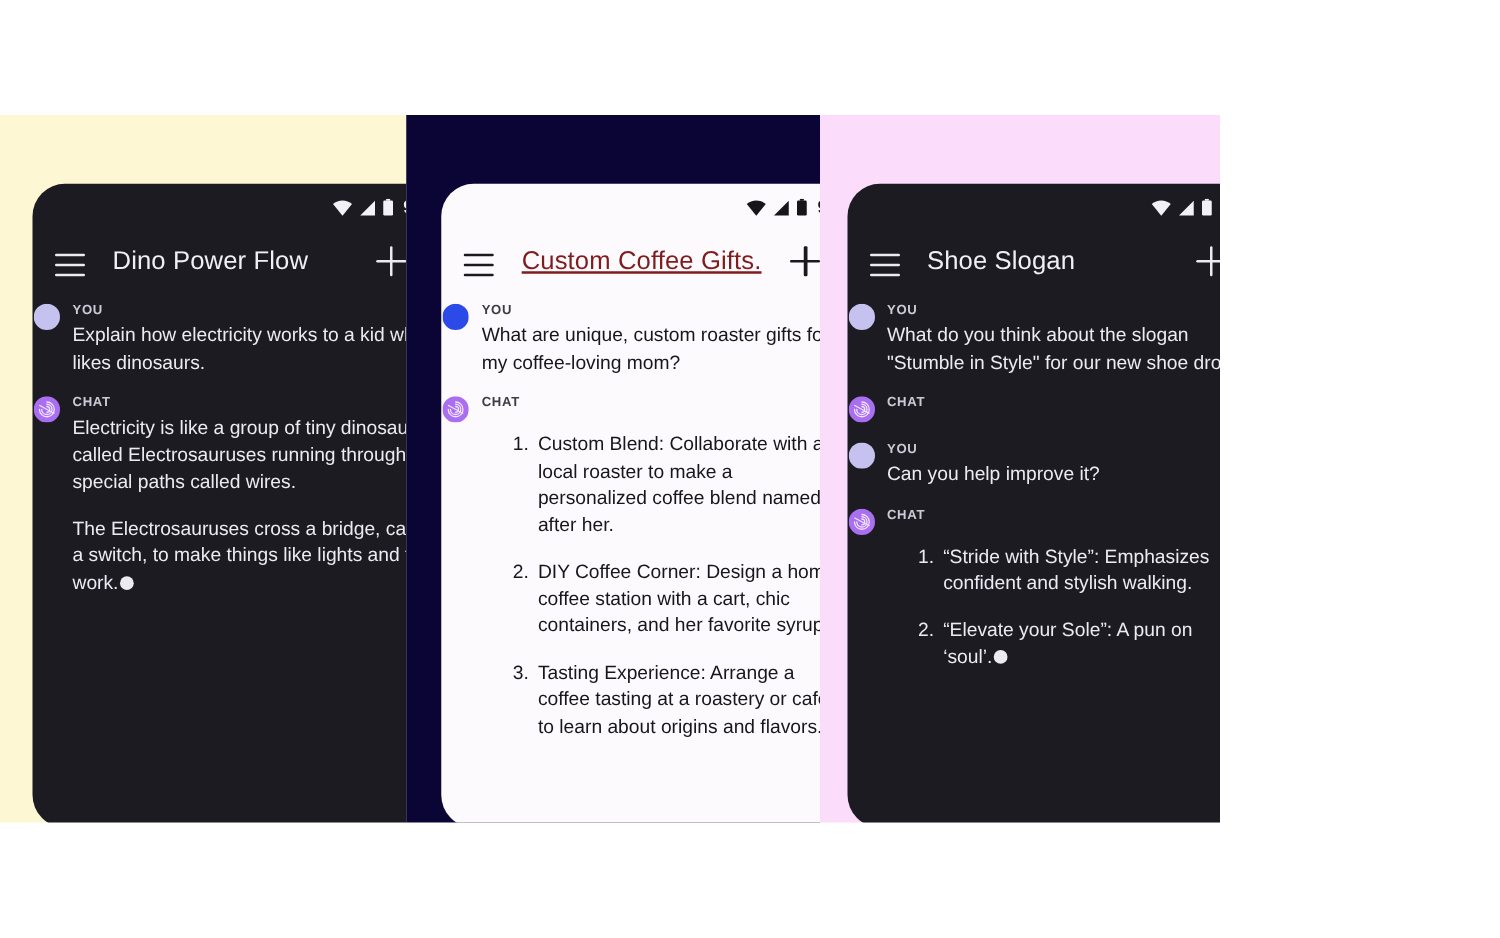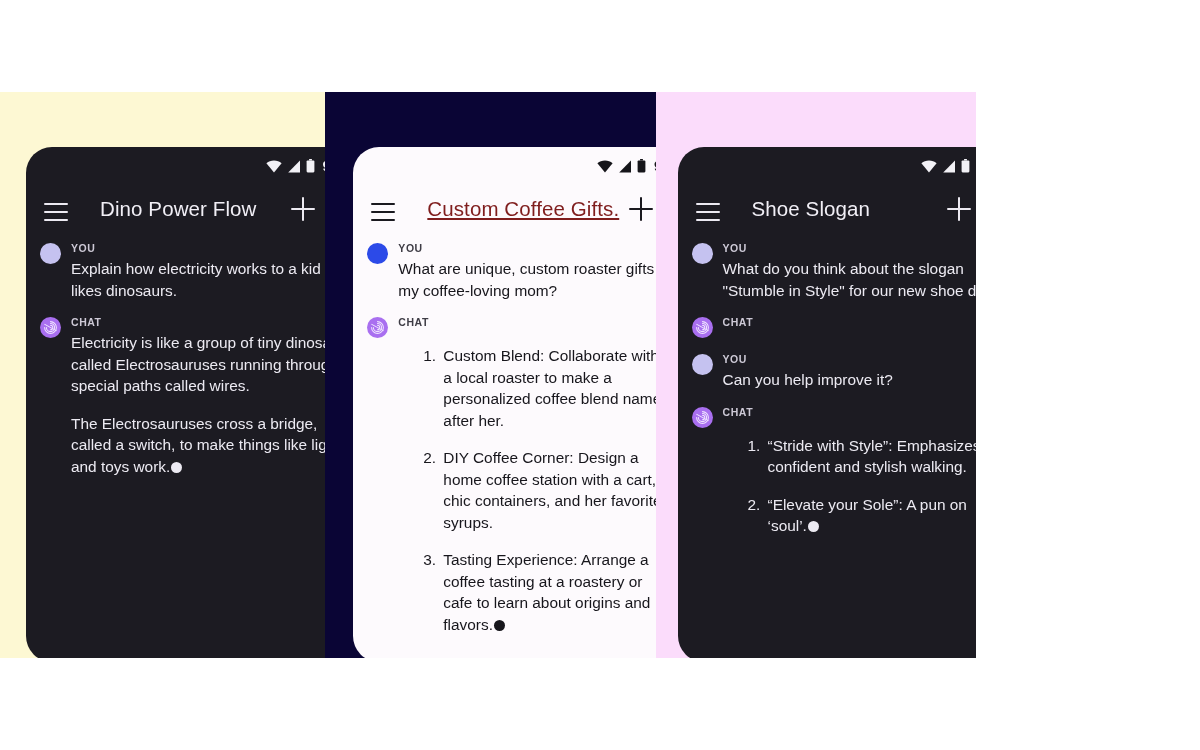--- a/index.html
+++ b/index.html
@@ -68,21 +68,21 @@
   .dark .clock, .dark .statusbar svg { color: #f2f1f6; fill: #f2f1f6; }
   .light .clock, .light .statusbar svg { color: #16151a; fill: #16151a; }
 
   
   .appbar {
     height: 48px;
     display: flex;
     align-items: center;
     padding: 0 18px 0 18px;
     flex: none;
-    gap: 10px;
+    gap: 0;
   }
   .menu-btn { width: 24px; height: 18px; position: relative; flex: none; cursor: pointer; }
   .menu-btn span {
     position: absolute; left: 0; width: 24px; height: 2.4px; border-radius: 2px;
   }
   .menu-btn span:nth-child(1) { top: 3px; }
   .menu-btn span:nth-child(2) { top: 11px; }
   .dark .menu-btn span { background: #eceaf2; }
   .light .menu-btn span { background: #1a191f; }
 
@@ -114,21 +114,21 @@
   }
   .kebab-btn i:nth-child(1) { top: 0; }
   .kebab-btn i:nth-child(2) { top: 8.6px; }
   .kebab-btn i:nth-child(3) { top: 17.2px; }
   .dark .kebab-btn { color: #eceaf2; }
   .light .kebab-btn { color: #1a191f; }
 
   
   .convo {
     flex: 1;
-    padding: 8px 14px 0 14px;
+    padding: 8px 14px 0 1px;
     overflow: hidden;
   }
   .msg { display: flex; margin-bottom: 14px; }
   .msg:last-child { margin-bottom: 0; }
 
   .avatar {
     width: 21px; height: 21px; border-radius: 50%;
     flex: none; margin-top: 2px; margin-right: 10px; position: relative;
   }
   .avatar svg { position: absolute; left: 0; top: 0; }

